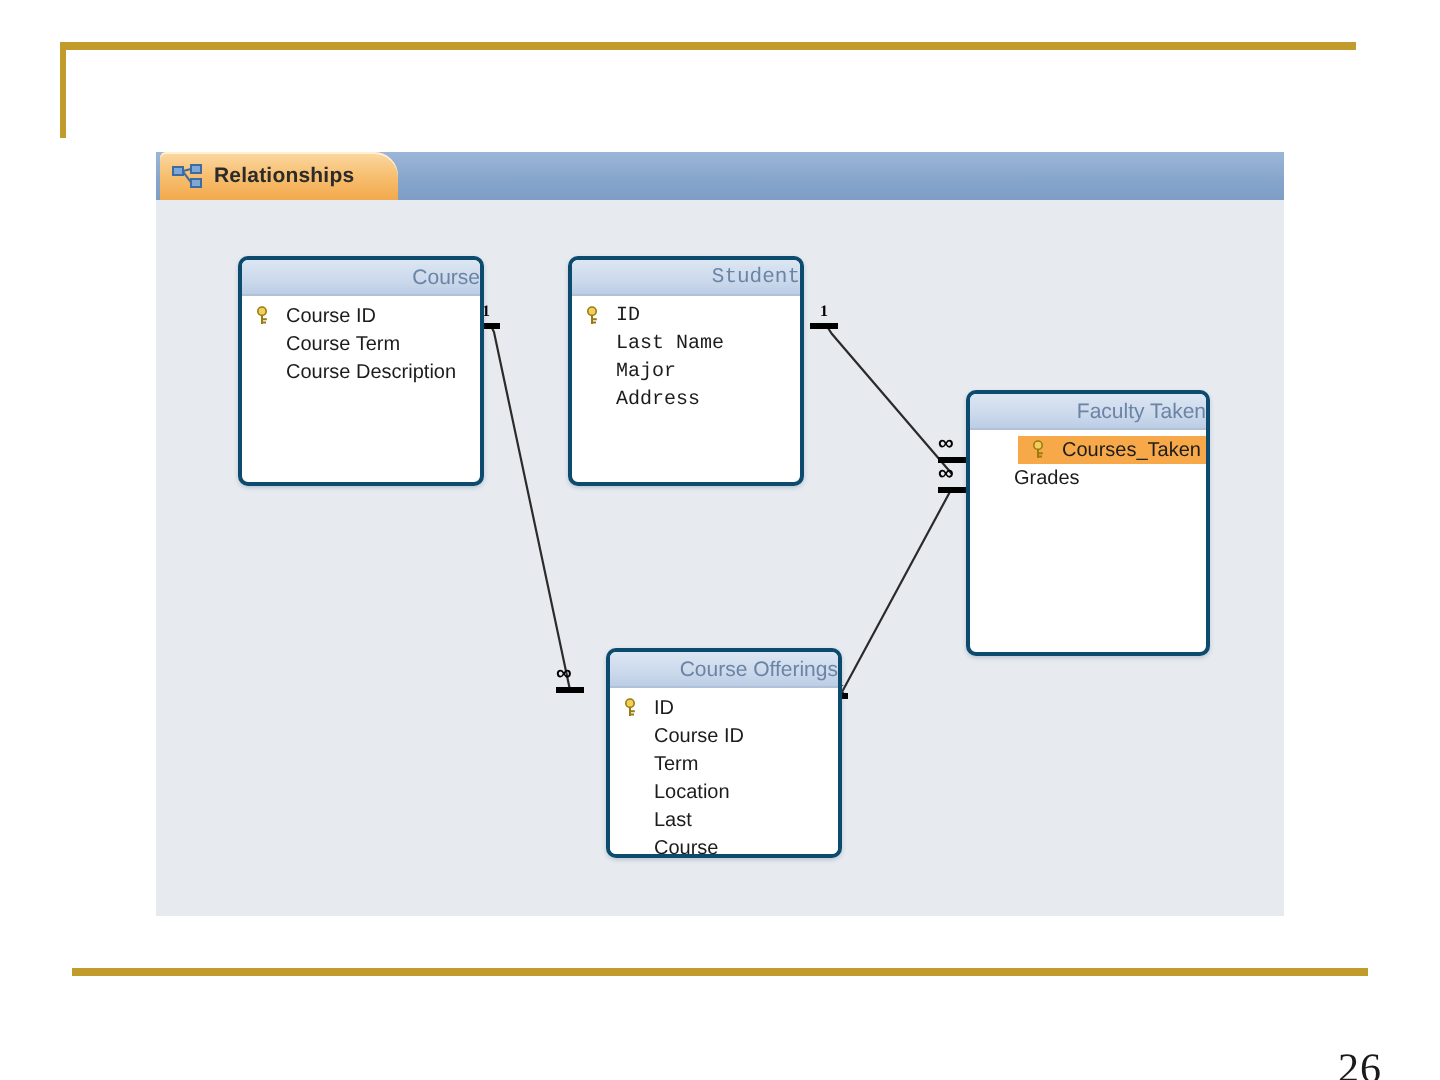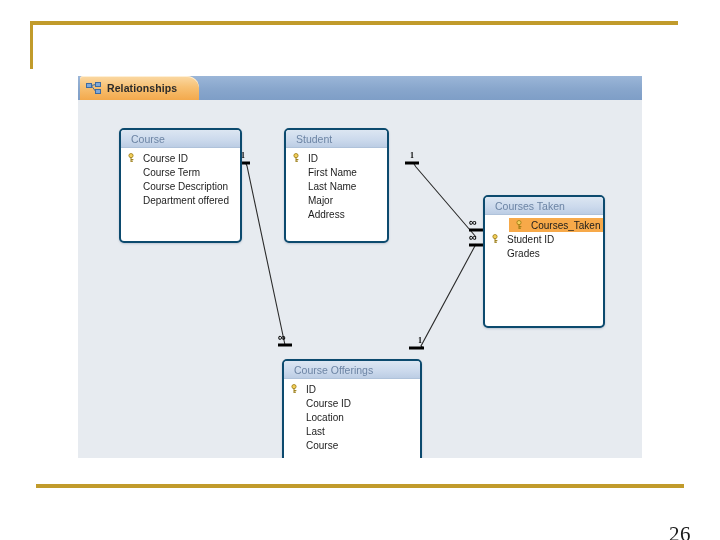--- a/index.html
+++ b/index.html
@@ -52,20 +52,21 @@
 
   
   #access-window {
     position: absolute;
     left: 78px;
     top: 76px;
     width: 564px;
     height: 382px;
     background: #1d4ed8;
     box-sizing: border-box;
+    text-align: right;
   }
   #window-titlebar {
     position: absolute;
     left: 0;
     top: 0;
     width: 100%;
     height: 24px;
     background: linear-gradient(to bottom, #9BB6D8 0%, #88A6CC 55%, #7E9EC7 100%);
   }
   #relationships-tab {
@@ -249,57 +250,41 @@
           <span class="field-name">Course Term</span>
         </div>
         <div class="field-row">
           <span class="field-key empty">
               <svg width="9" height="10" viewBox="0 0 9 10">
                 <circle cx="3" cy="2.6" r="2.1" fill="#F2CE5B"></circle>
               </svg>
             </span>
           <span class="field-name">Course Description</span>
         </div>
-        <div class="field-row">
-          <span class="field-key empty">
-              <svg width="9" height="10" viewBox="0 0 9 10">
-                <circle cx="3" cy="2.6" r="2.1" fill="#F2CE5B"></circle>
-              </svg>
-            </span>
-          <span class="field-name">Department offered</span>
-        </div>
       </div>
     </div>
 
-    <div class="table-box" style="left:206px; top:28px; width:105px; height:115px;">
+    <div class="table-box" style="left:206px; top:28px; width:118px; height:115px;font-family:Liberation Mono, monospace;">
       <div class="table-title">Student</div>
       <div class="table-fields">
         <div class="field-row">
           <span class="field-key">
               <svg width="9" height="10" viewBox="0 0 9 10">
                 <circle cx="3" cy="2.6" r="2.1" fill="#F2CE5B" stroke="#9A7B12" stroke-width="0.8"></circle>
                 <path d="M3 4.6 L3 9 M3 6.6 L5.4 6.6 M3 8.2 L5 8.2" stroke="#9A7B12" stroke-width="1" fill="none"></path>
               </svg>
             </span>
           <span class="field-name">ID</span>
         </div>
         <div class="field-row">
           <span class="field-key empty">
               <svg width="9" height="10" viewBox="0 0 9 10">
                 <circle cx="3" cy="2.6" r="2.1" fill="#F2CE5B"></circle>
               </svg>
             </span>
-          <span class="field-name">First Name</span>
-        </div>
-        <div class="field-row">
-          <span class="field-key empty">
-              <svg width="9" height="10" viewBox="0 0 9 10">
-                <circle cx="3" cy="2.6" r="2.1" fill="#F2CE5B"></circle>
-              </svg>
-            </span>
           <span class="field-name">Last Name</span>
         </div>
         <div class="field-row">
           <span class="field-key empty">
               <svg width="9" height="10" viewBox="0 0 9 10">
                 <circle cx="3" cy="2.6" r="2.1" fill="#F2CE5B"></circle>
               </svg>
             </span>
           <span class="field-name">Major</span>
         </div>
@@ -308,92 +293,91 @@
               <svg width="9" height="10" viewBox="0 0 9 10">
                 <circle cx="3" cy="2.6" r="2.1" fill="#F2CE5B"></circle>
               </svg>
             </span>
           <span class="field-name">Address</span>
         </div>
       </div>
     </div>
 
     <div class="table-box" style="left:405px; top:95px; width:122px; height:133px;">
-      <div class="table-title">Courses Taken</div>
+      <div class="table-title">Faculty Taken</div>
       <div class="table-fields">
         <div class="field-row selected">
           <span class="field-key">
               <svg width="9" height="10" viewBox="0 0 9 10">
                 <circle cx="3" cy="2.6" r="2.1" fill="#F2CE5B" stroke="#9A7B12" stroke-width="0.8"></circle>
                 <path d="M3 4.6 L3 9 M3 6.6 L5.4 6.6 M3 8.2 L5 8.2" stroke="#9A7B12" stroke-width="1" fill="none"></path>
               </svg>
             </span>
           <span class="field-name">Courses_Taken</span>
         </div>
         <div class="field-row">
+          <span class="field-key empty">
+              <svg width="9" height="10" viewBox="0 0 9 10">
+                <circle cx="3" cy="2.6" r="2.1" fill="#F2CE5B"></circle>
+              </svg>
+            </span>
+          <span class="field-name">Grades</span>
+        </div>
+      </div>
+    </div>
+
+    <div class="table-box" style="left:225px; top:224px; width:118px; height:105px;">
+      <div class="table-title">Course Offerings</div>
+      <div class="table-fields">
+        <div class="field-row">
           <span class="field-key">
               <svg width="9" height="10" viewBox="0 0 9 10">
                 <circle cx="3" cy="2.6" r="2.1" fill="#F2CE5B" stroke="#9A7B12" stroke-width="0.8"></circle>
                 <path d="M3 4.6 L3 9 M3 6.6 L5.4 6.6 M3 8.2 L5 8.2" stroke="#9A7B12" stroke-width="1" fill="none"></path>
               </svg>
             </span>
-          <span class="field-name">Student ID</span>
-        </div>
-        <div class="field-row">
-          <span class="field-key empty">
-              <svg width="9" height="10" viewBox="0 0 9 10">
-                <circle cx="3" cy="2.6" r="2.1" fill="#F2CE5B"></circle>
-              </svg>
-            </span>
-          <span class="field-name">Grades</span>
+          <span class="field-name">ID</span>
+        </div>
+        <div class="field-row">
+          <span class="field-key empty">
+              <svg width="9" height="10" viewBox="0 0 9 10">
+                <circle cx="3" cy="2.6" r="2.1" fill="#F2CE5B"></circle>
+              </svg>
+            </span>
+          <span class="field-name">Course ID</span>
+        </div>
+        <div class="field-row">
+          <span class="field-key empty">
+              <svg width="9" height="10" viewBox="0 0 9 10">
+                <circle cx="3" cy="2.6" r="2.1" fill="#F2CE5B"></circle>
+              </svg>
+            </span>
+          <span class="field-name">Term</span>
+        </div>
+        <div class="field-row">
+          <span class="field-key empty">
+              <svg width="9" height="10" viewBox="0 0 9 10">
+                <circle cx="3" cy="2.6" r="2.1" fill="#F2CE5B"></circle>
+              </svg>
+            </span>
+          <span class="field-name">Location</span>
+        </div>
+        <div class="field-row">
+          <span class="field-key empty">
+              <svg width="9" height="10" viewBox="0 0 9 10">
+                <circle cx="3" cy="2.6" r="2.1" fill="#F2CE5B"></circle>
+              </svg>
+            </span>
+          <span class="field-name">Last</span>
+        </div>
+        <div class="field-row">
+          <span class="field-key empty">
+              <svg width="9" height="10" viewBox="0 0 9 10">
+                <circle cx="3" cy="2.6" r="2.1" fill="#F2CE5B"></circle>
+              </svg>
+            </span>
+          <span class="field-name">Course</span>
         </div>
       </div>
     </div>
 
-    <div class="table-box" style="left:204px; top:224px; width:140px; height:105px;margin-top:35px;">
-      <div class="table-title">Course Offerings</div>
-      <div class="table-fields">
-        <div class="field-row">
-          <span class="field-key">
-              <svg width="9" height="10" viewBox="0 0 9 10">
-                <circle cx="3" cy="2.6" r="2.1" fill="#F2CE5B" stroke="#9A7B12" stroke-width="0.8"></circle>
-                <path d="M3 4.6 L3 9 M3 6.6 L5.4 6.6 M3 8.2 L5 8.2" stroke="#9A7B12" stroke-width="1" fill="none"></path>
-              </svg>
-            </span>
-          <span class="field-name">ID</span>
-        </div>
-        <div class="field-row">
-          <span class="field-key empty">
-              <svg width="9" height="10" viewBox="0 0 9 10">
-                <circle cx="3" cy="2.6" r="2.1" fill="#F2CE5B"></circle>
-              </svg>
-            </span>
-          <span class="field-name">Course ID</span>
-        </div>
-        <div class="field-row">
-          <span class="field-key empty">
-              <svg width="9" height="10" viewBox="0 0 9 10">
-                <circle cx="3" cy="2.6" r="2.1" fill="#F2CE5B"></circle>
-              </svg>
-            </span>
-          <span class="field-name">Location</span>
-        </div>
-        <div class="field-row">
-          <span class="field-key empty">
-              <svg width="9" height="10" viewBox="0 0 9 10">
-                <circle cx="3" cy="2.6" r="2.1" fill="#F2CE5B"></circle>
-              </svg>
-            </span>
-          <span class="field-name">Last</span>
-        </div>
-        <div class="field-row">
-          <span class="field-key empty">
-              <svg width="9" height="10" viewBox="0 0 9 10">
-                <circle cx="3" cy="2.6" r="2.1" fill="#F2CE5B"></circle>
-              </svg>
-            </span>
-          <span class="field-name">Course</span>
-        </div>
-      </div>
-    </div>
-
   </div>
 </div>
 
 </body></html>

